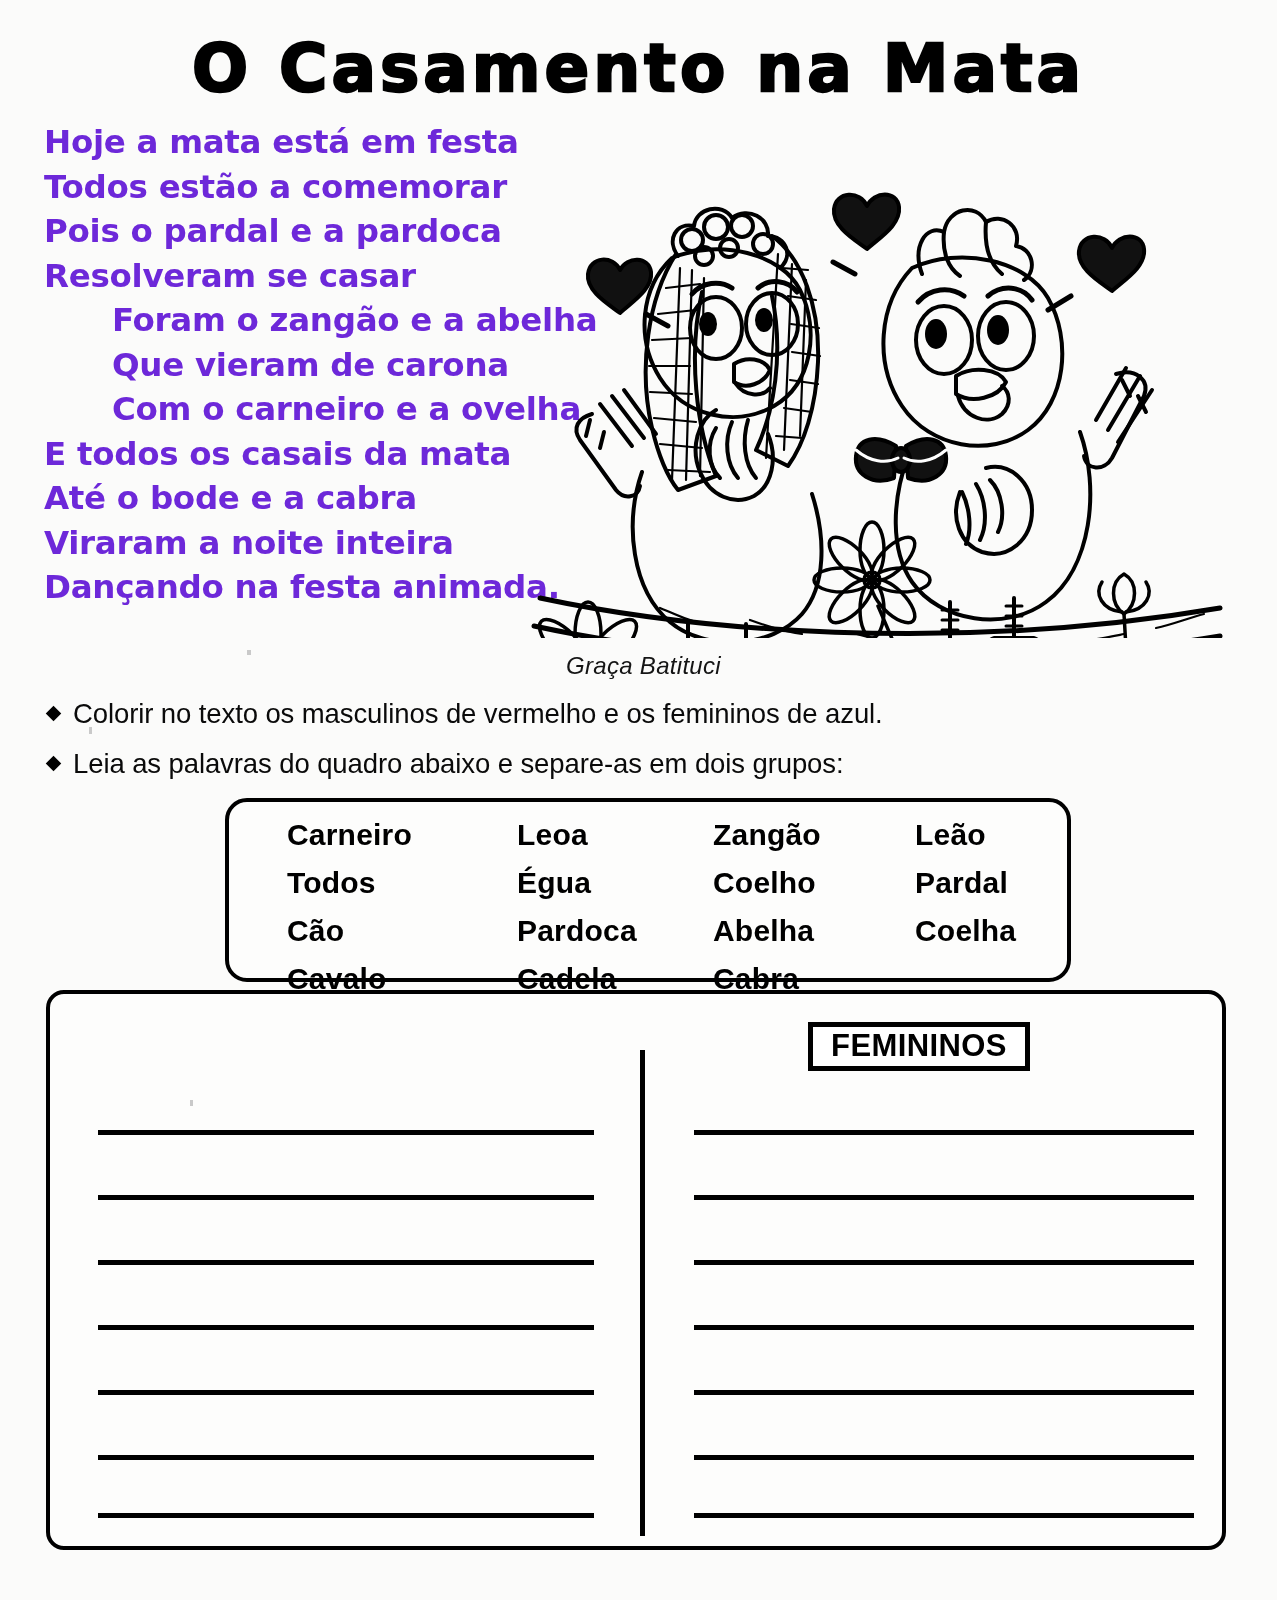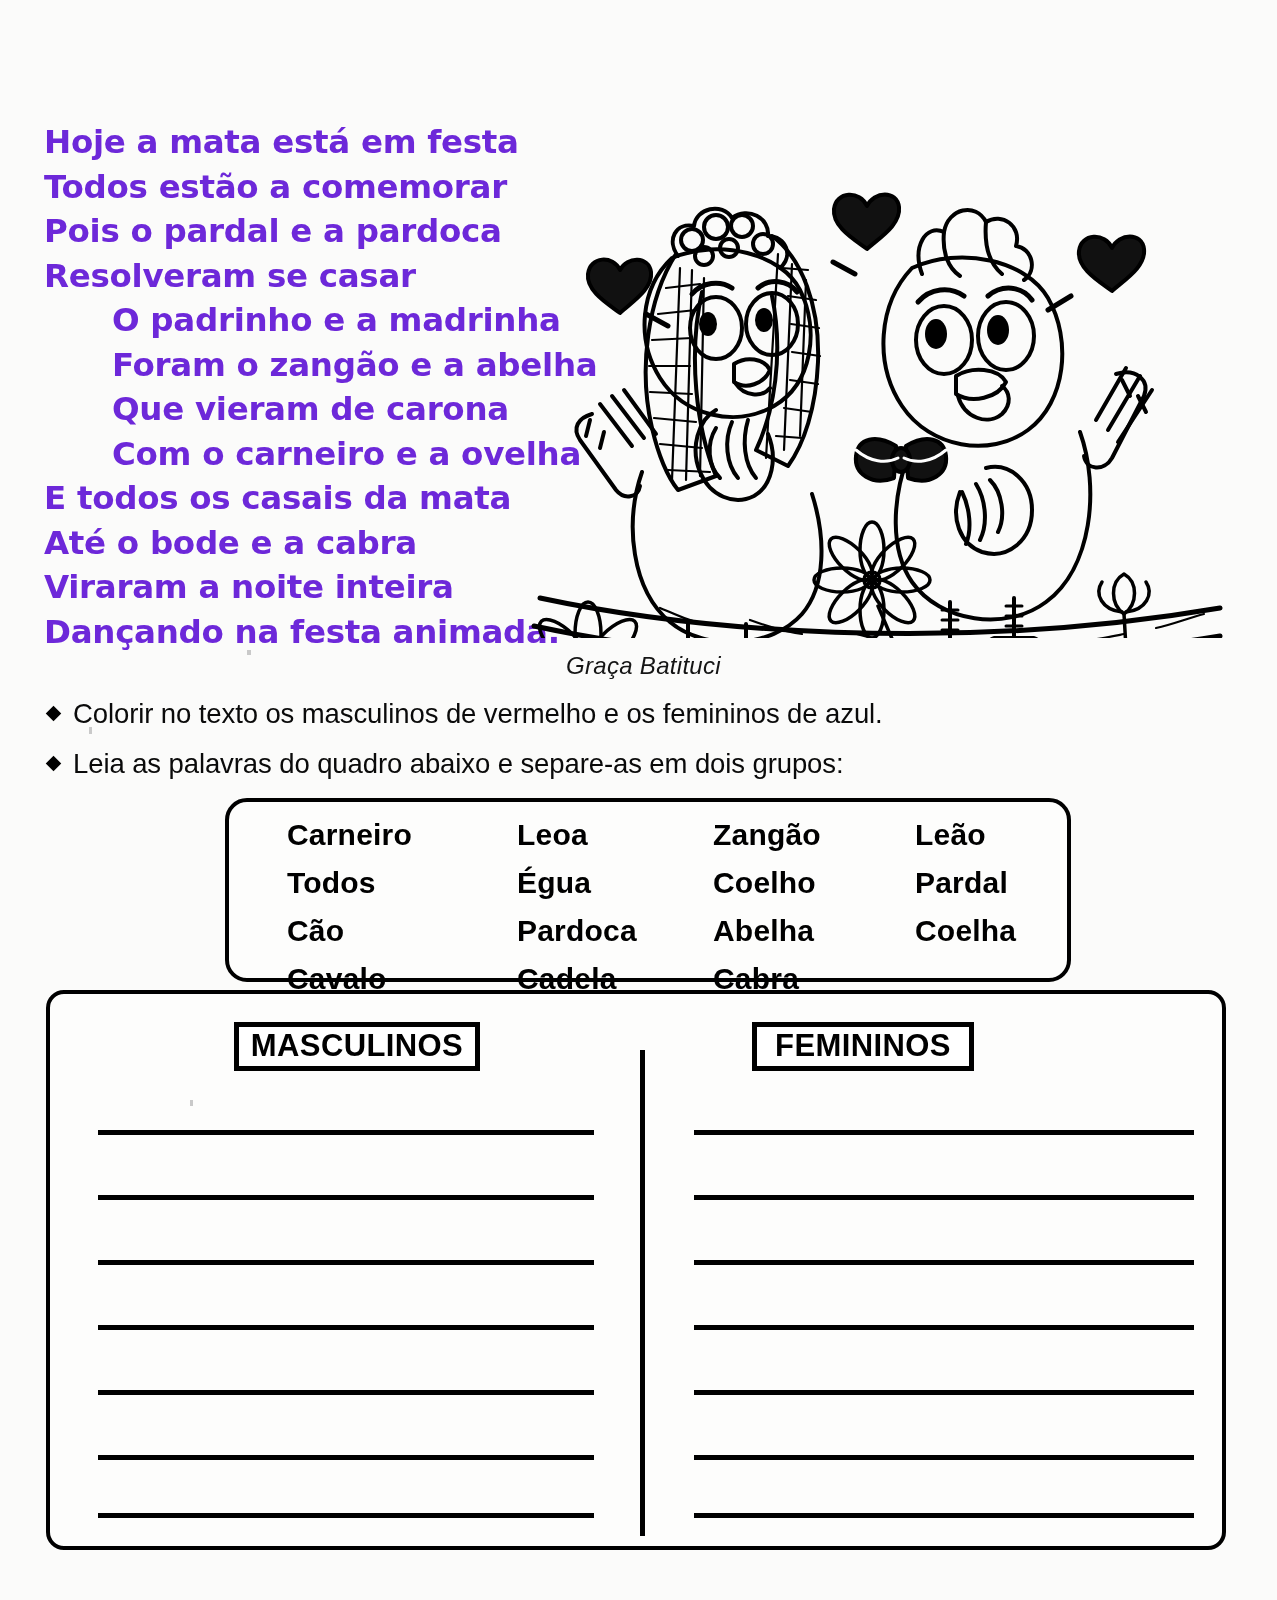--- a/index.html
+++ b/index.html
@@ -147,21 +147,21 @@
     font-weight: bold;
     font-size: 31px;
     letter-spacing: 0.4px;
     line-height: 34px;
     text-align: center;
     color: #000;
     padding: 2px 6px 3px 6px;
     white-space: nowrap;
   }
   #hdr-masc { left: 184px; top: 28px; width: 224px; }
-  #hdr-fem  { left: 702px; top: 28px; width: 200px; }
+  #hdr-fem  { left: 758px; top: 28px; width: 200px; }
 
   #divider {
     position: absolute;
     left: 590px;
     top: 56px;
     width: 5px;
     height: 486px;
     background: #000;
   }
 
@@ -174,27 +174,27 @@
   .write-line.right { left: 644px; width: 500px; }
 
   
   .speck { position: absolute; background: #c9c9c9; }
 </style>
 </head>
 <body>
 
 <div id="page">
 
+  <div id="title">O Casamento na Mata</div>
 
   <div id="poem">
     <div class="poem-line">Hoje a mata está em festa</div>
     <div class="poem-line">Todos estão a comemorar</div>
     <div class="poem-line">Pois o pardal e a pardoca</div>
     <div class="poem-line">Resolveram se casar</div>
-    <div class="poem-line indent">O padrinho e a madrinha</div>
     <div class="poem-line indent">Foram o zangão e a abelha</div>
     <div class="poem-line indent">Que vieram de carona</div>
     <div class="poem-line indent">Com o carneiro e a ovelha</div>
     <div class="poem-line">E todos os casais da mata</div>
     <div class="poem-line">Até o bode e a cabra</div>
     <div class="poem-line">Viraram a noite inteira</div>
     <div class="poem-line">Dançando na festa animada.</div>
   </div>
 
   <div id="author">Graça Batituci</div>
@@ -427,21 +427,20 @@
       <div class="word">Pardoca</div>
       <div class="word">Abelha</div>
       <div class="word">Coelha</div>
       <div class="word">Cavalo</div>
       <div class="word">Cadela</div>
       <div class="word">Cabra</div>
     </div>
   </div>
 
   <div id="answerbox">
-    <div class="col-header" id="hdr-masc">MASCULINOS</div>
     <div class="col-header" id="hdr-fem">FEMININOS</div>
 
     <div id="divider"></div>
 
     <div class="write-line left" style="top:136px"></div>
     <div class="write-line left" style="top:201px"></div>
     <div class="write-line left" style="top:266px"></div>
     <div class="write-line left" style="top:331px"></div>
     <div class="write-line left" style="top:396px"></div>
     <div class="write-line left" style="top:461px"></div>

